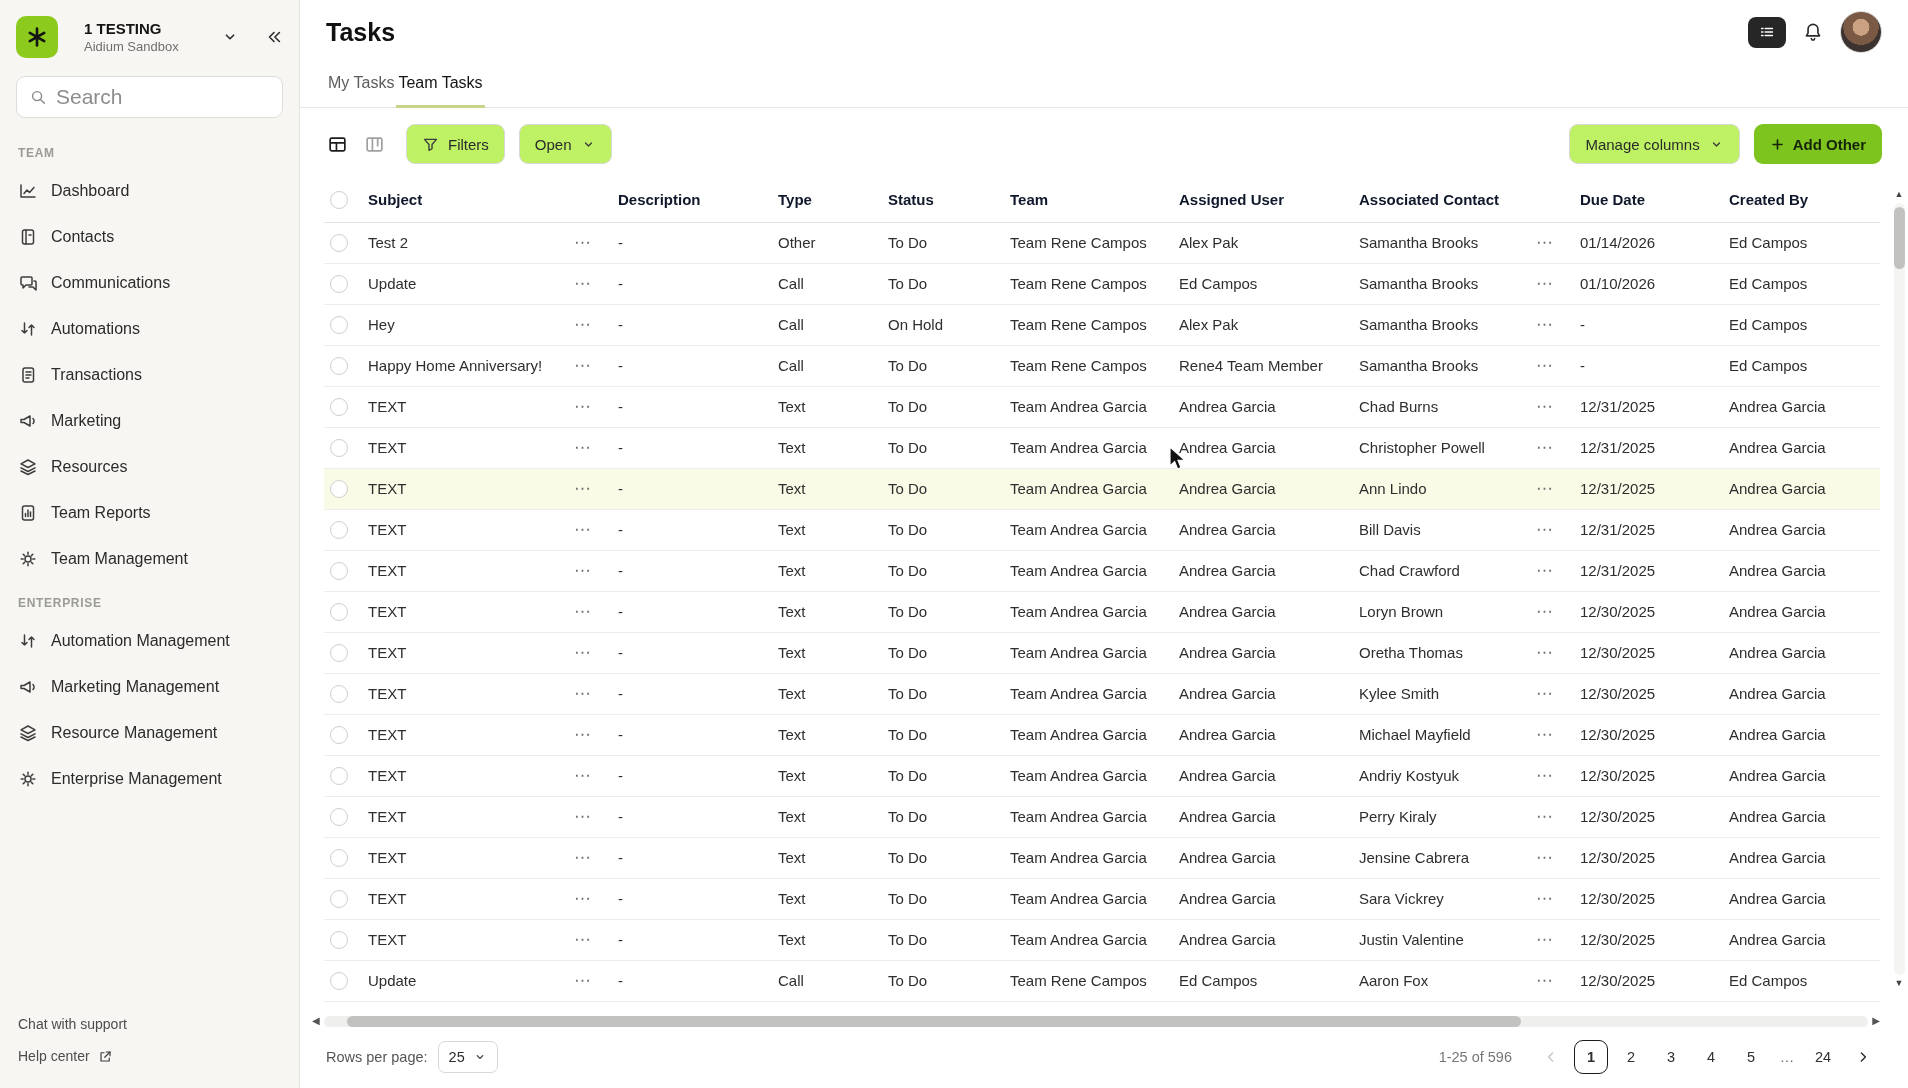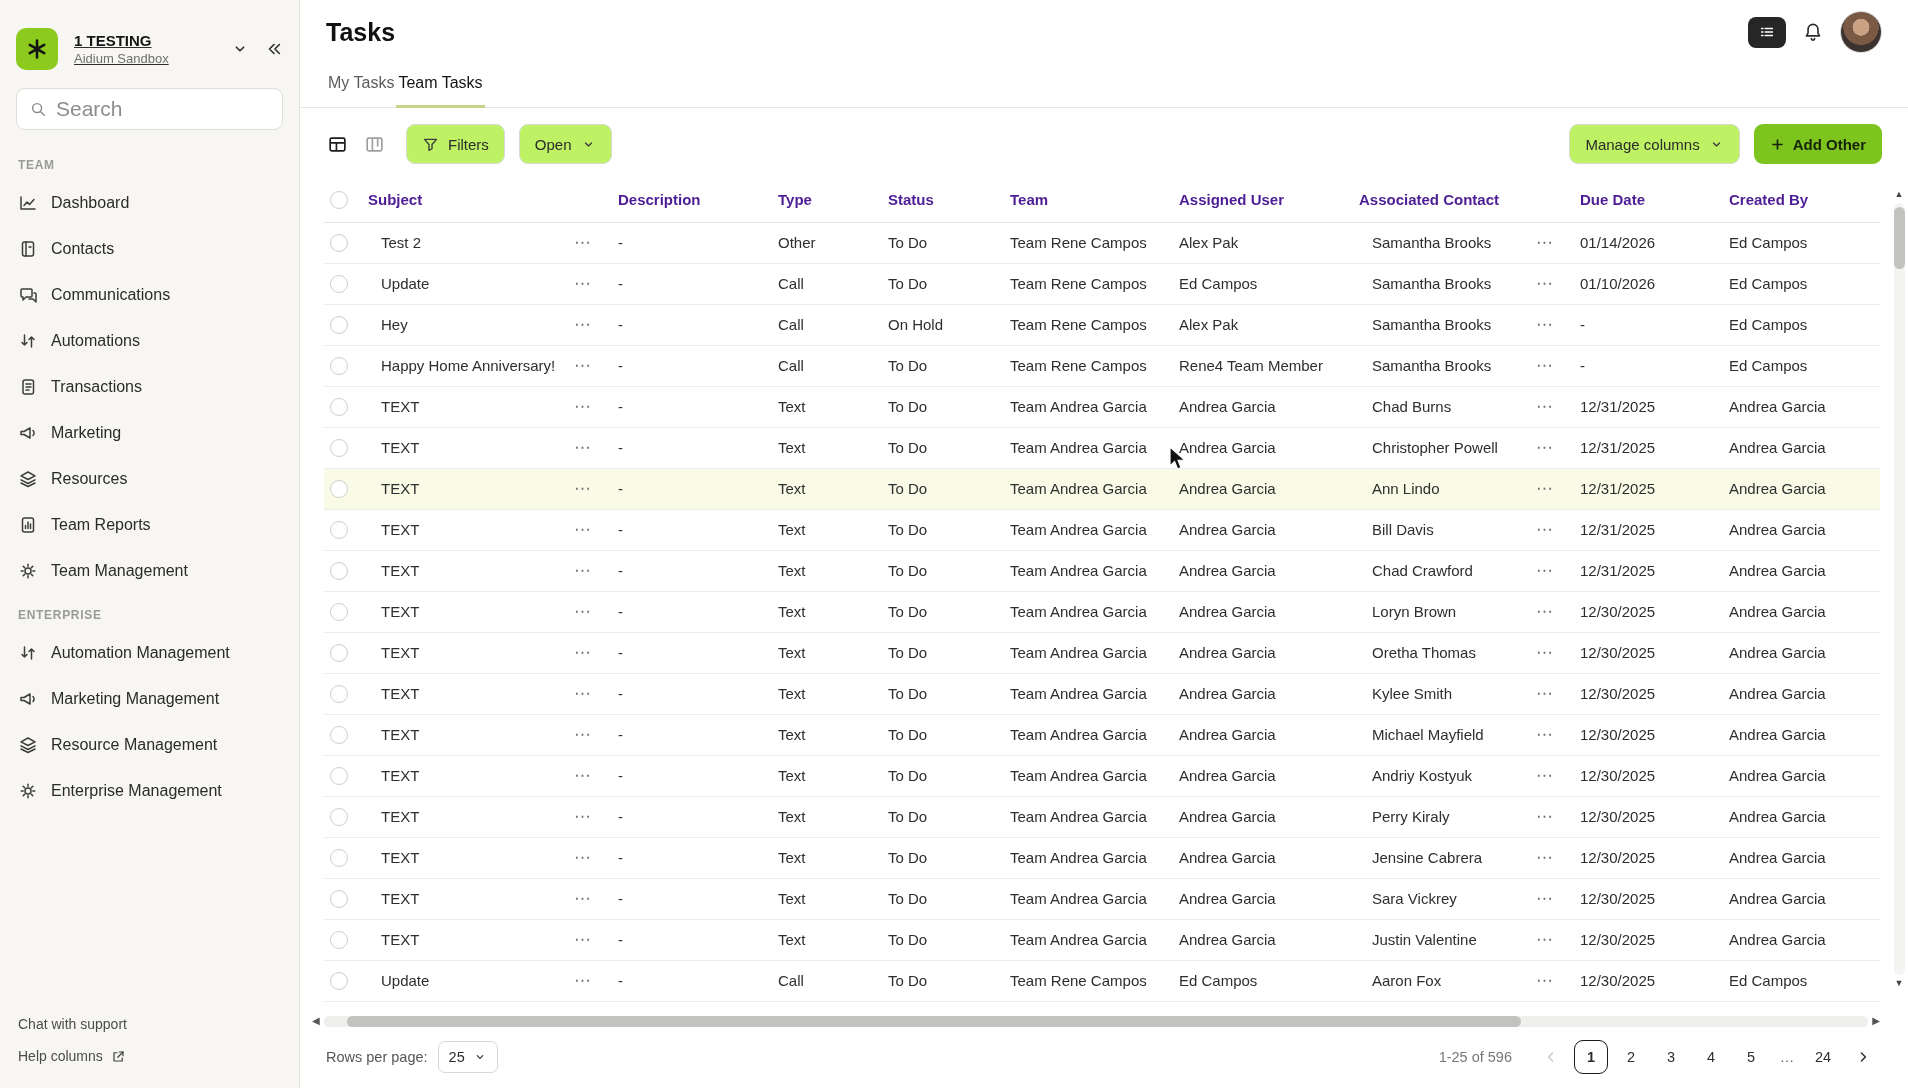--- a/index.html
+++ b/index.html
@@ -2,21 +2,21 @@
 <html><head>
 <meta charset="utf-8">
 <style>
   * { margin:0; padding:0; box-sizing:border-box; }
   html,body { width:1908px; height:1088px; overflow:hidden; }
   body { font-family:"Liberation Sans", sans-serif; background:#fff; color:#2e2e2e; }
   .app { display:flex; width:100%; height:100%; }
 
   
   .sidebar { width:300px; min-width:300px; background:#f7f6f3; border-right:1px solid #e4e4e2; display:flex; flex-direction:column; }
-  .ws { display:flex; align-items:center; gap:16px; padding:28px 16px 10px 16px;text-decoration:underline; }
+  .ws { display:flex; align-items:center; gap:26px; padding:16px 16px 10px 16px; }
   .logo { width:42px; height:42px; border-radius:10px; background:#8ccb1e; display:flex; align-items:center; justify-content:center; flex-shrink:0; cursor:pointer; }
   .ws-text { flex:1; min-width:0; }
   .ws-name { font-size:15px; font-weight:700; color:#141414; }
   .ws-org { font-size:13px; color:#6f6f6f; margin-top:2px; }
   .icon { display:inline-flex; align-items:center; justify-content:center; color:#3d3d3d; }
   .icon svg { display:block; }
   .ws .icon { color:#2c2c2c; cursor:pointer; }
   .search { margin:8px 16px 14px 16px; height:42px; background:#fff; border:1px solid #ddddda; border-radius:9px; display:flex; align-items:center; gap:9px; padding:0 12px; }
   .search .icon { color:#8a8a8a; }
   .search input { border:none; outline:none; background:transparent; font-size:21px; font-family:inherit; color:#333; width:100%; }
@@ -49,26 +49,26 @@
   .vs-btn.inactive { color:#a0a0a0; }
   .btn { height:40px; display:inline-flex; align-items:center; gap:9px; background:#bef264; border:1px solid #d8d8d5; border-radius:9px; padding:0 15px; font-size:15px; font-family:inherit; color:#2b2b2b; cursor:pointer; }
   .btn .icon { color:#3c3c3c; }
   .toolbar .right { margin-left:auto; display:flex; align-items:center; gap:14px; }
   .btn-add { height:40px; display:inline-flex; align-items:center; gap:8px; background:#7ec41f; border:none; border-radius:9px; padding:0 16px; font-size:15px; font-weight:700; color:#15230a; cursor:pointer; }
 
   
   .tablewrap { flex:1; overflow:hidden; padding:0 30px 0 24px; }
   table { width:100%; border-collapse:collapse; table-layout:fixed; }
   th, td { text-align:left; font-size:15px; white-space:nowrap; overflow:hidden; text-overflow:ellipsis; }
-  thead th { height:44px; color:#4c1d95; font-weight:600; border-bottom:1px solid #e3e3e1; }
+  thead th { height:44px; color:#0f172a; font-weight:600; border-bottom:1px solid #e3e3e1; }
   tbody td { height:41px; color:#2e2e2e; border-bottom:1px solid #ededeb; }
   tbody tr.hl { background:#fafbe7; }
   .cb { width:18px; height:18px; border:1.5px solid #cfcfcc; border-radius:50%; background:#fff; cursor:pointer; }
   td.cbcell, th.cbcell { padding-left:6px; }
-  .cellflex { display:flex; align-items:flex-end; justify-content:space-between; padding-right:26px;margin-left:13px; }
+  .cellflex { display:flex; align-items:flex-end; justify-content:space-between; padding-right:26px; }
   .dots { color:#6f6f6f; font-size:17px; letter-spacing:1px; cursor:pointer; line-height:1; }
 
   
   .hscroll { height:18px; display:flex; align-items:center; gap:4px; margin:2px 28px 2px 12px; }
   .hs-arrow { font-size:10px; color:#555; cursor:pointer; line-height:1; user-select:none; }
   .hs-track { flex:1; height:11px; background:#efefed; border-radius:6px; position:relative; }
   .hs-thumb { position:absolute; top:0; left:1.5%; width:76%; height:11px; background:#c2c2c0; border-radius:6px; cursor:grab; }
   .vscroll { position:absolute; right:2px; top:188px; bottom:98px; width:14px; display:flex; flex-direction:column; align-items:center; }
   .vs-arrow { font-size:9px; color:#444; cursor:pointer; line-height:1.4; user-select:none; }
   .vs-track { flex:1; width:11px; background:#f4f4f2; border-radius:6px; position:relative; margin:2px 0; }
@@ -247,21 +247,21 @@
               <path d="M10 3.2v2M10 14.8v2M3.2 10h2M14.8 10h2M5.2 5.2l1.4 1.4M13.4 13.4l1.4 1.4M14.8 5.2l-1.4 1.4M6.6 13.4l-1.4 1.4"></path>
             </svg>
           </span>
           <span>Enterprise Management</span>
         </div>
       </nav>
 
     <div class="side-footer">
       <div>Chat with support</div>
       <div class="help">
-        <span>Help columns</span>
+        <span>Help center</span>
         <span class="icon">
           <svg width="15" height="15" viewBox="0 0 20 20" fill="none" stroke="currentColor" stroke-width="1.6" stroke-linecap="round" stroke-linejoin="round">
               <path d="M8 5H4v11h11v-4"></path>
               <path d="M11 4h5v5"></path>
               <path d="M16 4l-7 7"></path>
             </svg>
         </span>
       </div>
     </div>
   </aside>

